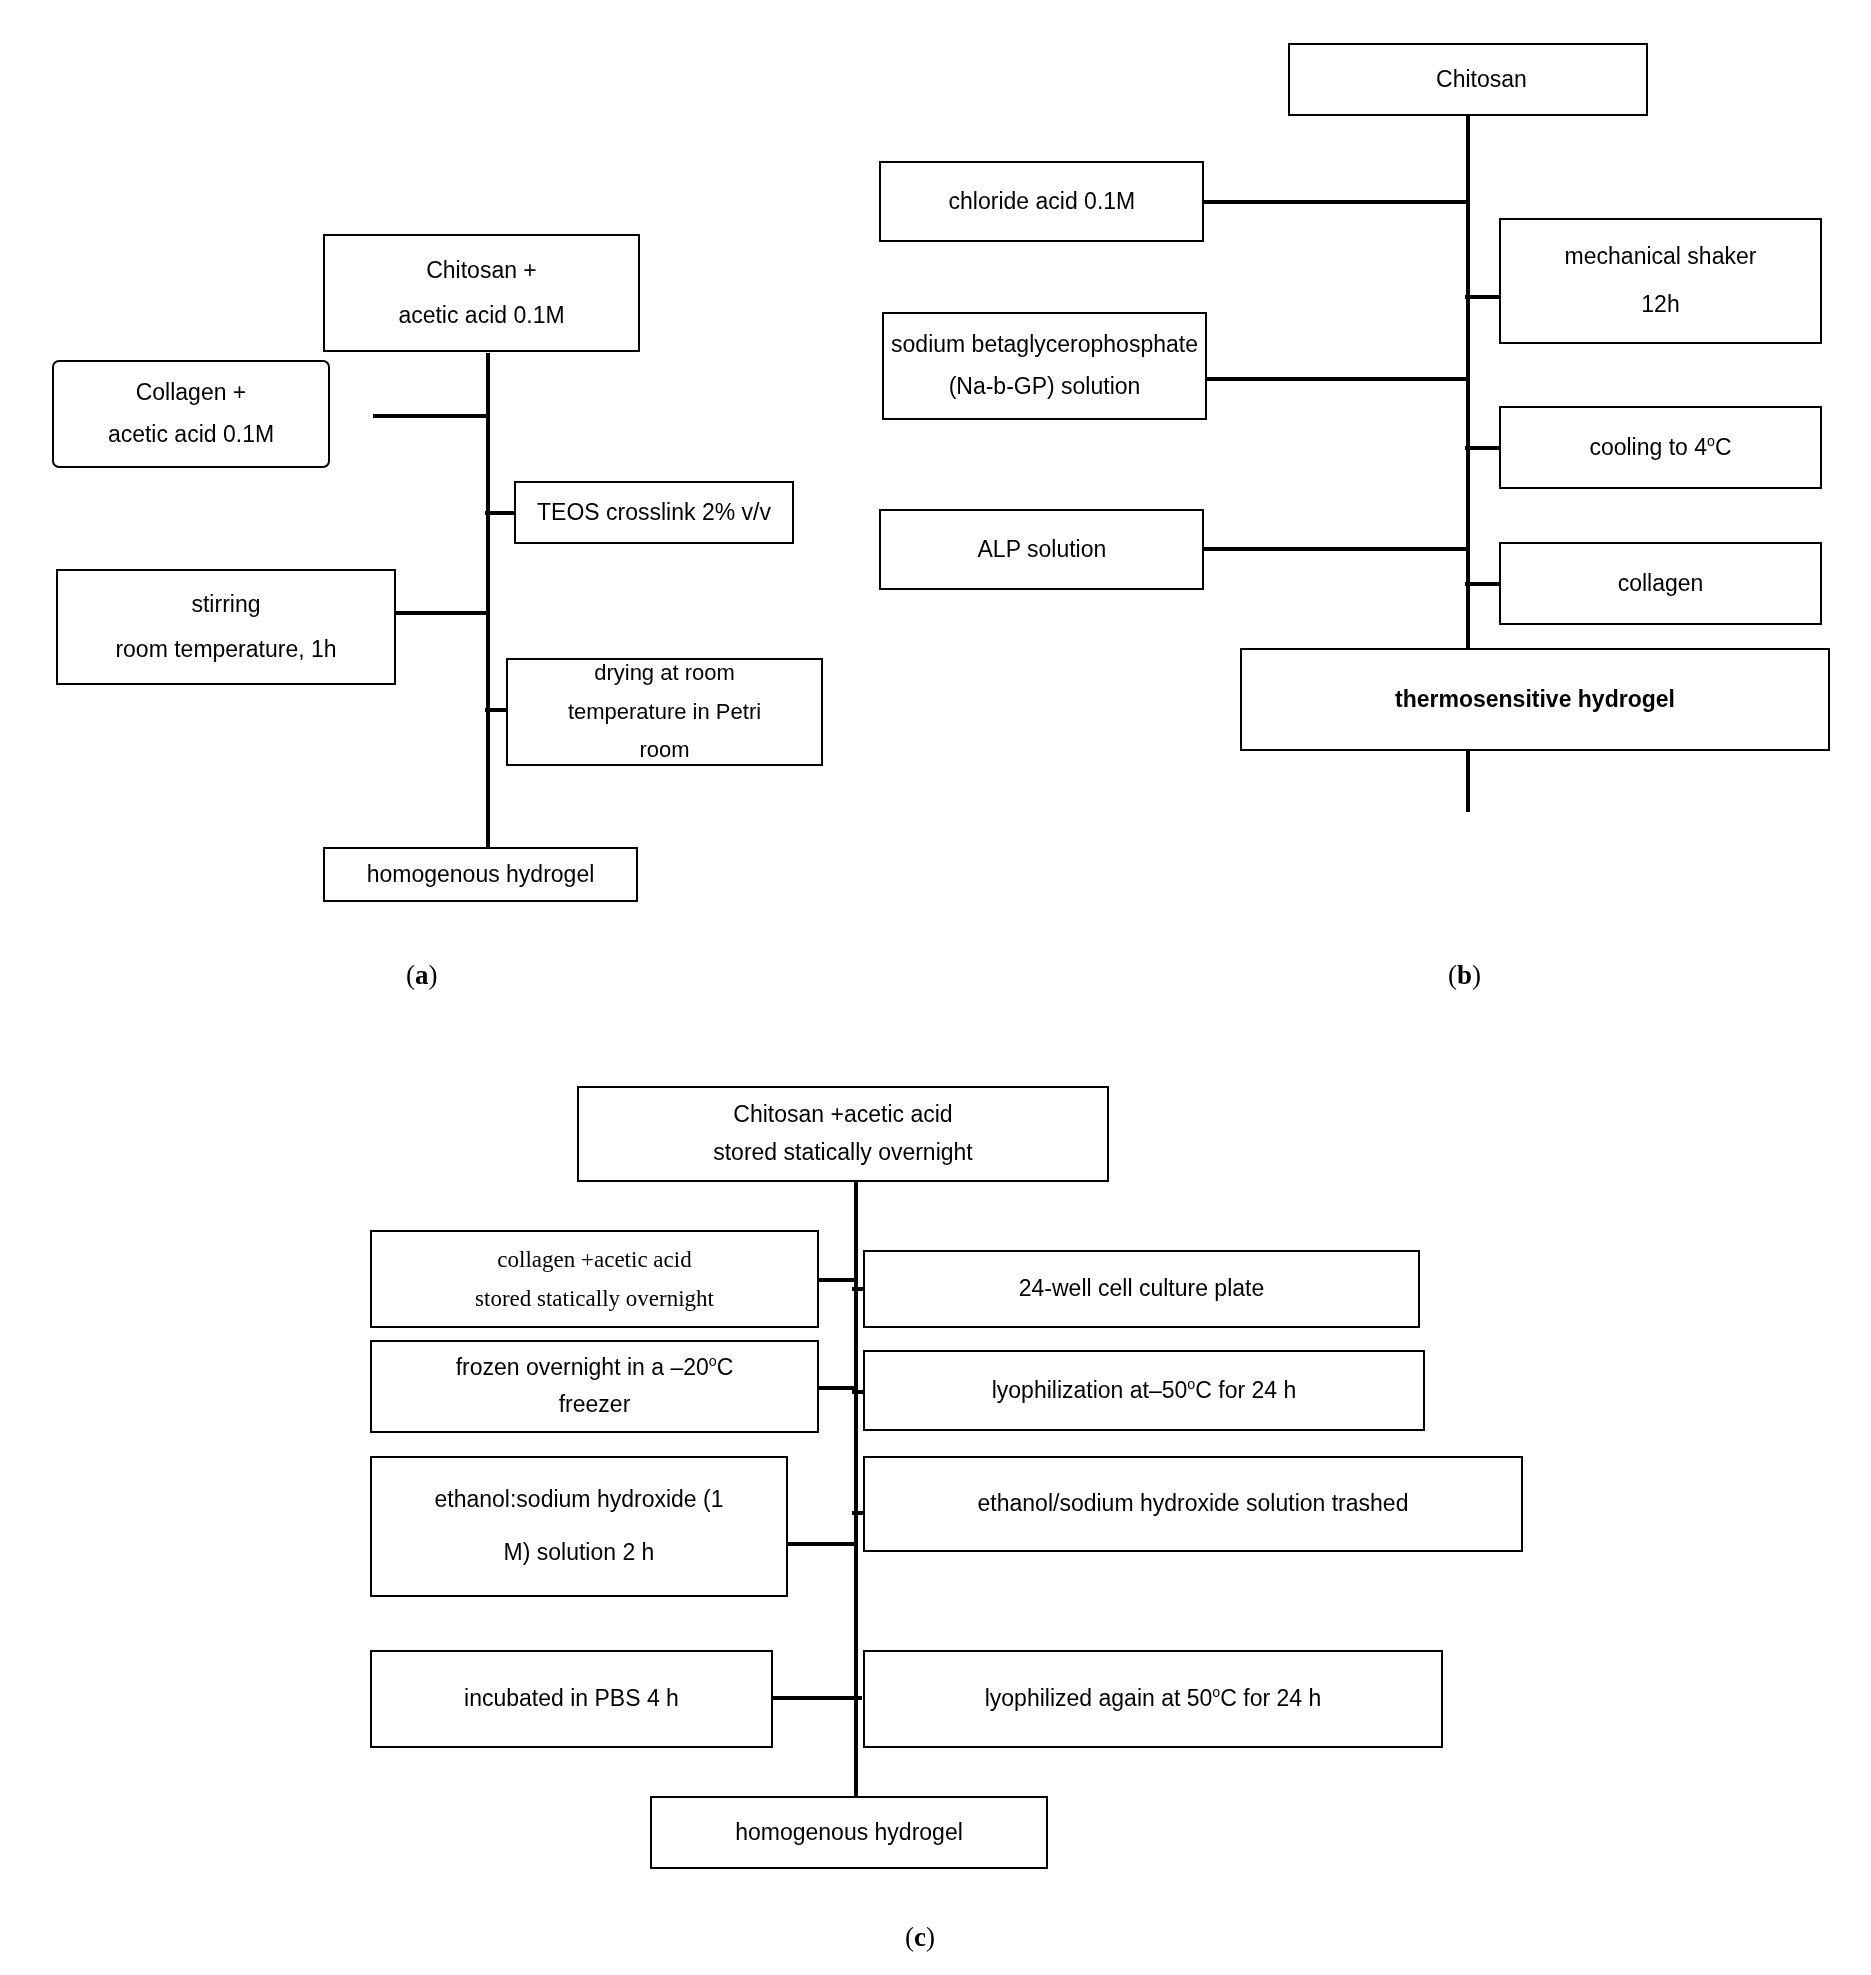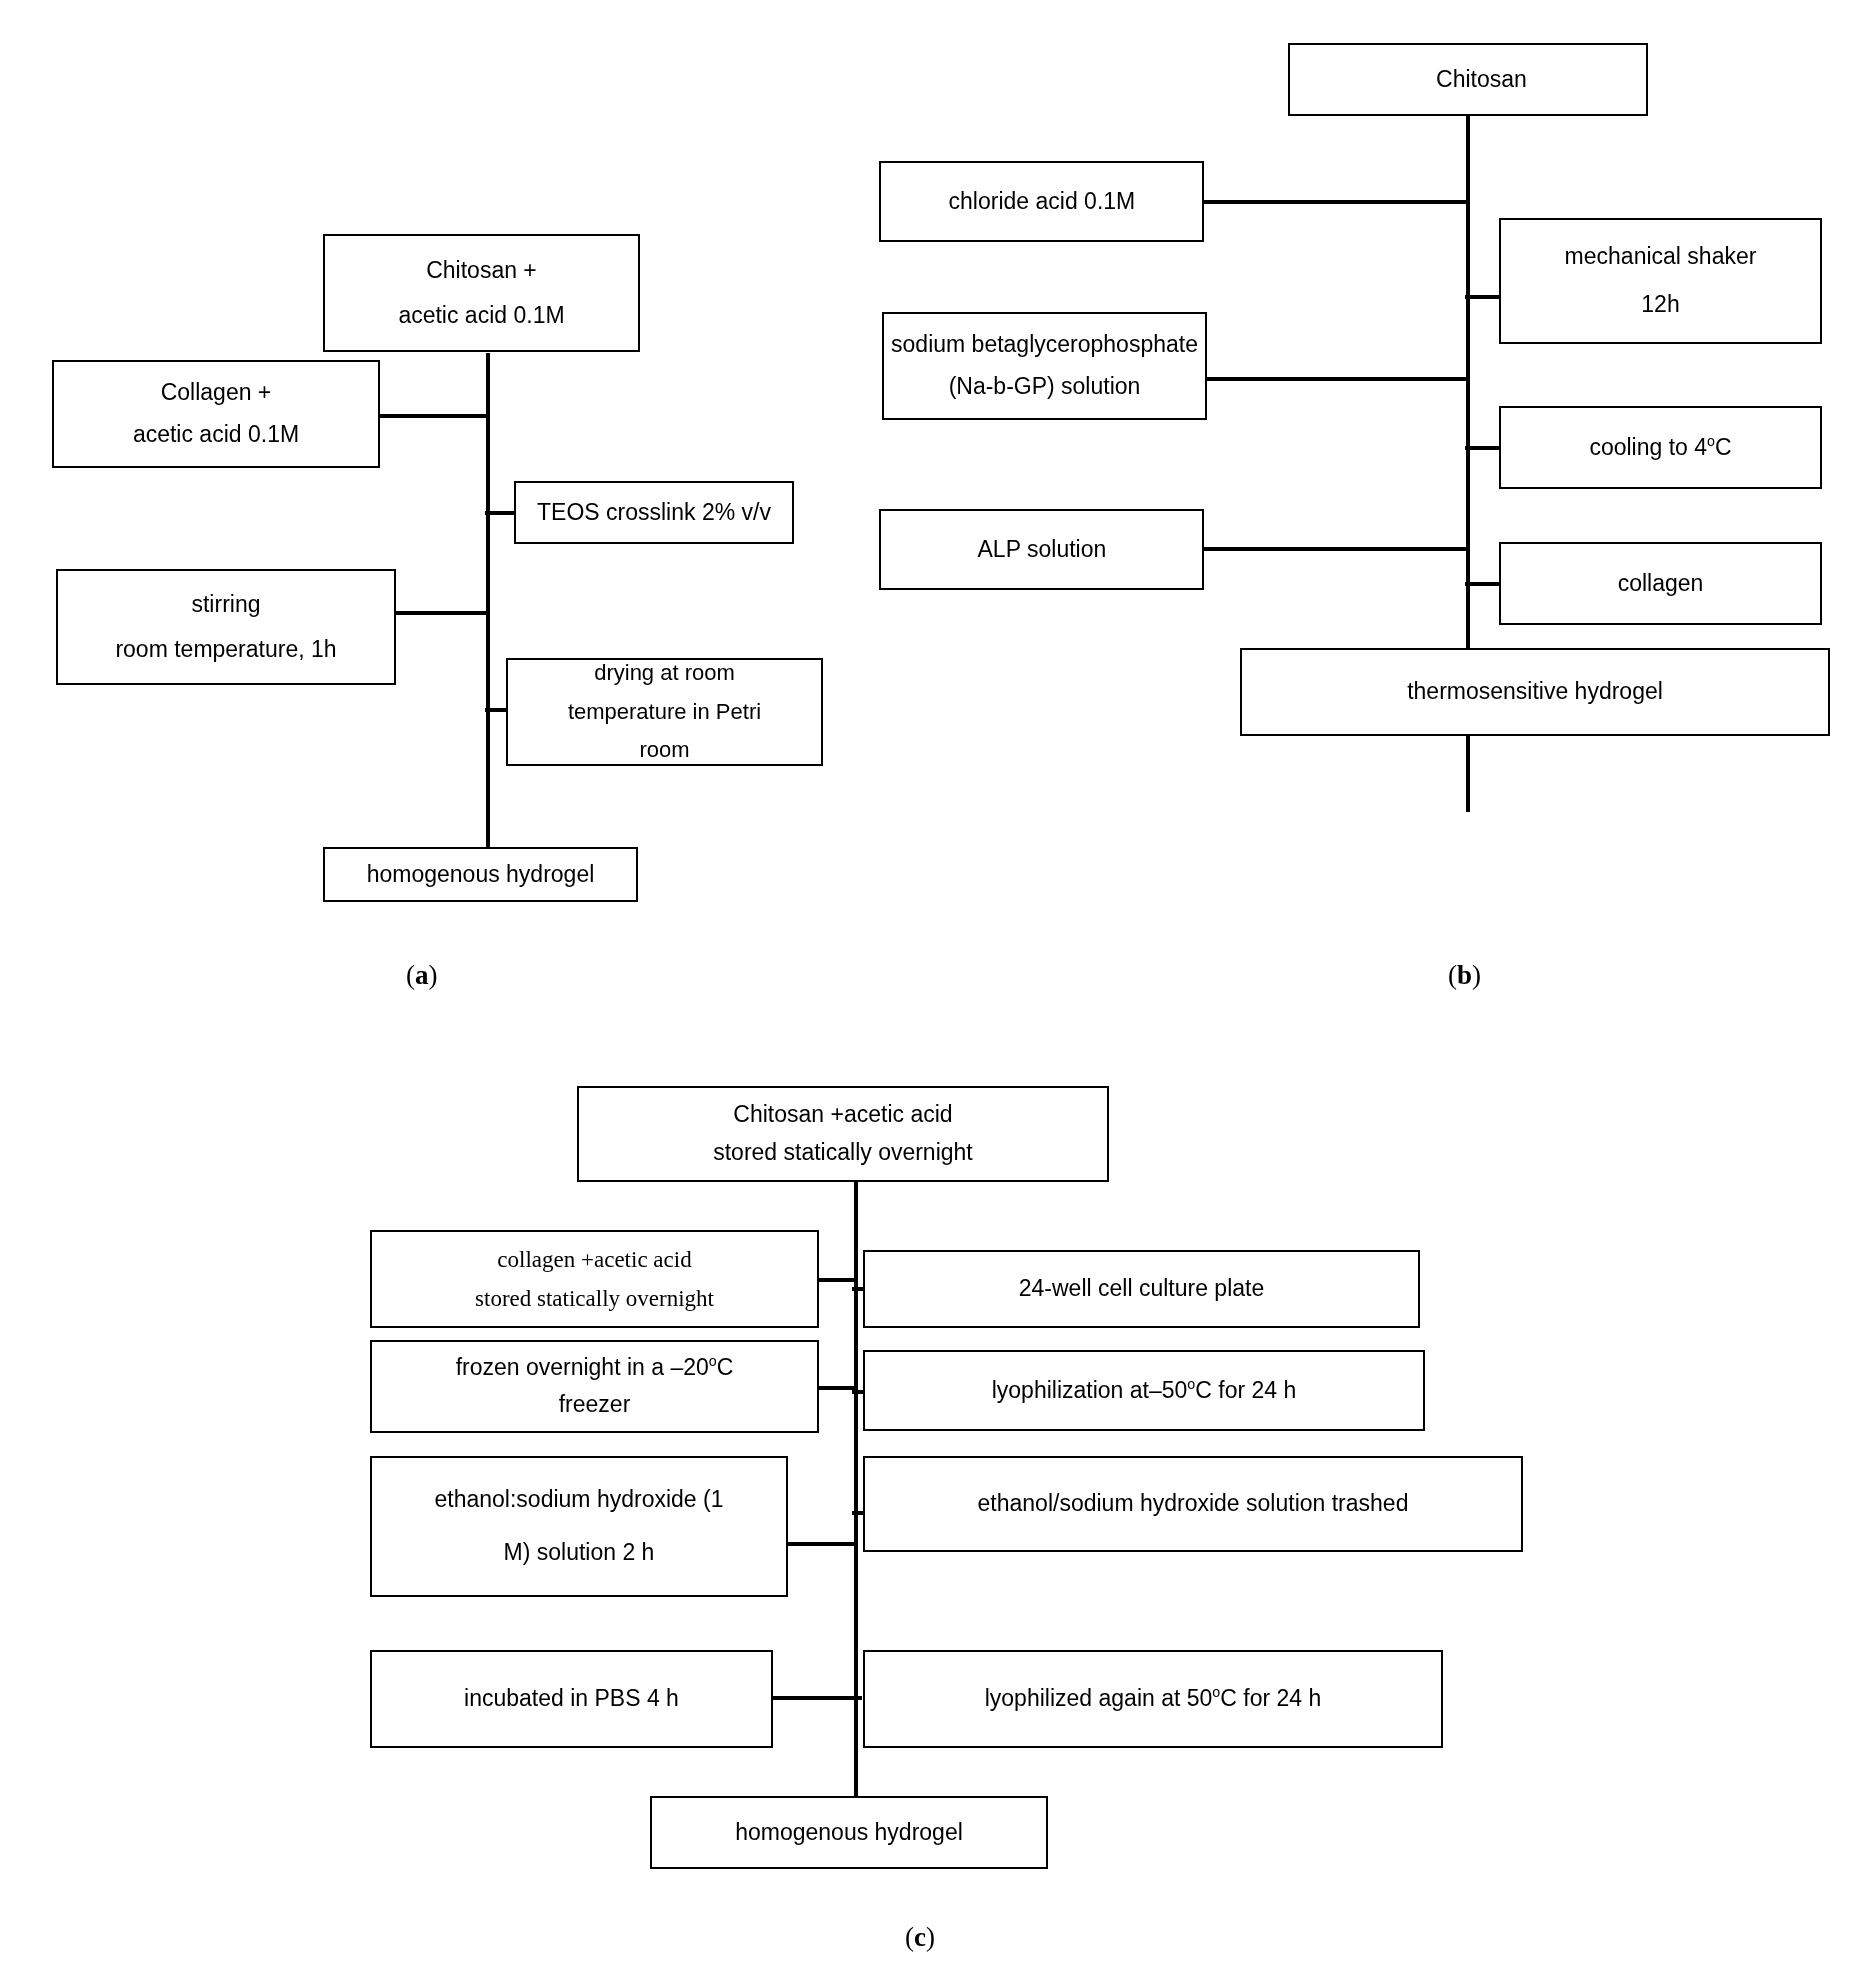--- a/index.html
+++ b/index.html
@@ -70,21 +70,21 @@
 
   <div class="panel" style="left:0px;top:0px;width:887px;height:1038px;">
 
     <div class="vline" style="left:486px;top:353px;height:499px;"></div>
 
     <div class="box two-line" style="left:323px;top:234px;width:317px;height:118px;">
       <span class="ln">Chitosan +</span>
       <span class="ln">acetic acid 0.1M</span>
     </div>
 
-    <div class="box two-line" style="left:52px;top:360px;width:328px;height:108px;">
+    <div class="box two-line" style="left:52px;top:360px;width:278px;height:108px;border-radius:7px;">
       <span class="ln">Collagen +</span>
       <span class="ln">acetic acid 0.1M</span>
     </div>
     <div class="hline" style="left:373px;top:414px;width:116px;"></div>
 
     <div class="box" style="left:514px;top:481px;width:280px;height:63px;">
       <span class="ln">TEOS crosslink 2% v/v</span>
     </div>
     <div class="hline" style="left:485px;top:511px;width:30px;"></div>
 
@@ -143,21 +143,21 @@
     <div class="box" style="left:-7.6px;top:509px;width:325px;height:81px;">
       <span class="ln">ALP solution</span>
     </div>
     <div class="hline" style="left:316px;top:547px;width:266px;"></div>
 
     <div class="box" style="left:612px;top:542px;width:323px;height:83px;">
       <span class="ln">collagen</span>
     </div>
     <div class="hline" style="left:578px;top:582px;width:36px;"></div>
 
-    <div class="box" style="left:353px;top:648px;width:590px;height:88px;">
+    <div class="box" style="left:353px;top:648px;width:590px;height:103px;font-weight:bold;">
       <span class="ln">thermosensitive hydrogel</span>
     </div>
 
     <div class="caption" style="left:561px;top:960px;">
       (<b>b</b>)
     </div>
   </div>
 
   <div class="panel" style="left:0px;top:1038px;width:1872px;height:937px;padding-left:24px;">
 

